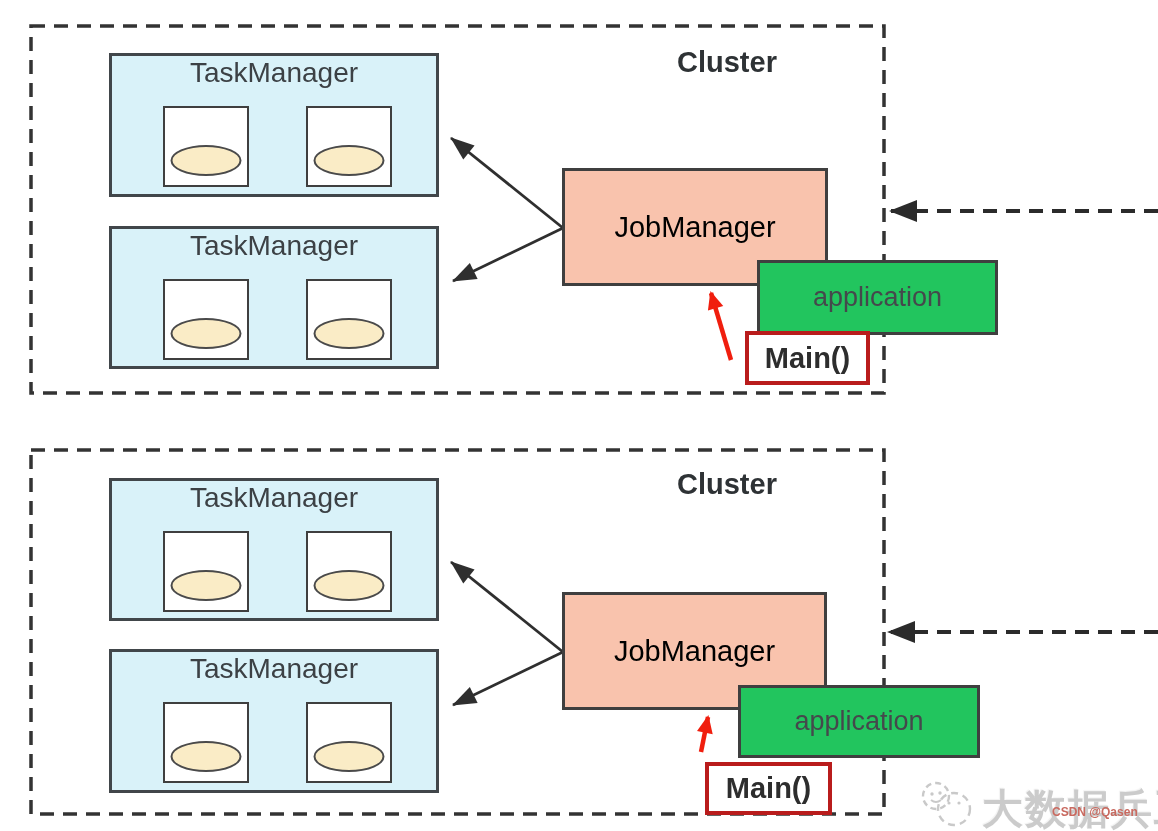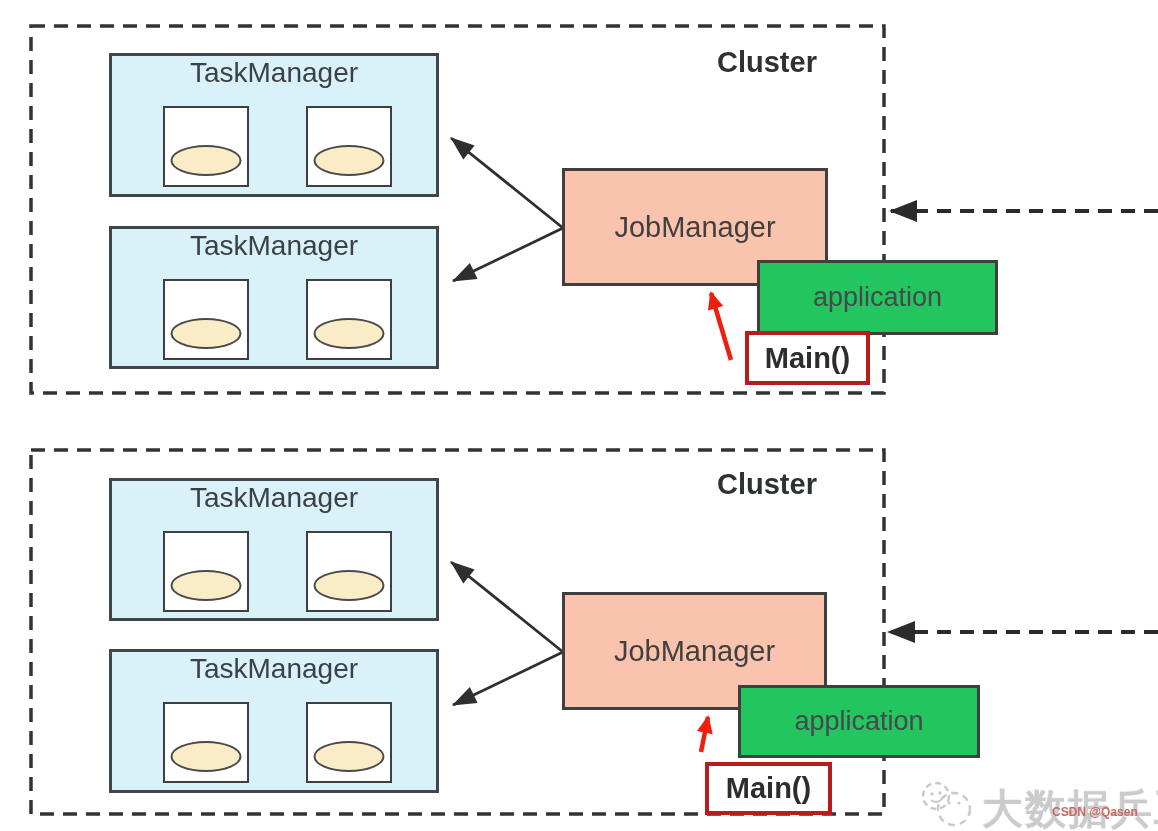--- a/index.html
+++ b/index.html
@@ -6,41 +6,41 @@
   .stage{
     position:relative;width:1158px;height:831px;overflow:hidden;background:#ffffff;
     font-family:"Liberation Sans", sans-serif;
   }
   svg.layer{position:absolute;left:0;top:0;width:1158px;height:831px;}
   .bg-layer{z-index:1;}
   .fg-layer{z-index:3;}
   .wm{z-index:4;}
 
   
-  .cluster-label{position:absolute;z-index:2;width:180px;text-align:center;
+  .cluster-label{position:absolute;z-index:2;width:180px;text-align:left;
     font-weight:bold;font-size:29px;color:#2e3235;}
   #cluster-label-1{left:677px;top:46px;}
   #cluster-label-2{left:677px;top:468px;}
 
   
   .tm{position:absolute;z-index:2;width:330px;background:#d9f2f9;border:3px solid #41464a;box-sizing:border-box;}
   #tm-1a{left:109px;top:53px;height:144px;}
   #tm-1b{left:109px;top:226px;height:143px;}
   #tm-2a{left:109px;top:478px;height:143px;}
   #tm-2b{left:109px;top:649px;height:144px;}
   .tm-label{text-align:center;font-size:28px;color:#3c4145;margin-top:1px;}
   .slot{position:absolute;top:50px;width:86px;height:81px;background:#ffffff;border:2.5px solid #3f3f3f;box-sizing:border-box;}
   .slot.s1{left:51px;}
   .slot.s2{left:194px;}
   .slot-ellipse{position:absolute;left:50%;transform:translateX(-50%);bottom:9px;width:71px;height:31px;
     background:#faecc6;border:2.5px solid #4a4a4a;border-radius:50%;box-sizing:border-box;}
 
   
   .jm{position:absolute;z-index:2;background:#f9c3ad;border:3px solid #3f3f3f;box-sizing:border-box;
-    display:flex;align-items:center;justify-content:center;font-size:29px;color:#404040;}
+    display:flex;align-items:center;justify-content:center;font-size:29px;color:#000000;}
   #jm-1{left:562px;top:168px;width:266px;height:118px;}
   #jm-2{left:562px;top:592px;width:265px;height:118px;}
 
   
   .app{position:absolute;z-index:2;background:#22c55e;border:3px solid #3f3f3f;box-sizing:border-box;
     display:flex;align-items:center;justify-content:center;font-size:27px;color:#45484c;}
   #app-1{left:757px;top:260px;width:241px;height:75px;}
   #app-2{left:738px;top:685px;width:242px;height:73px;}
 
   

